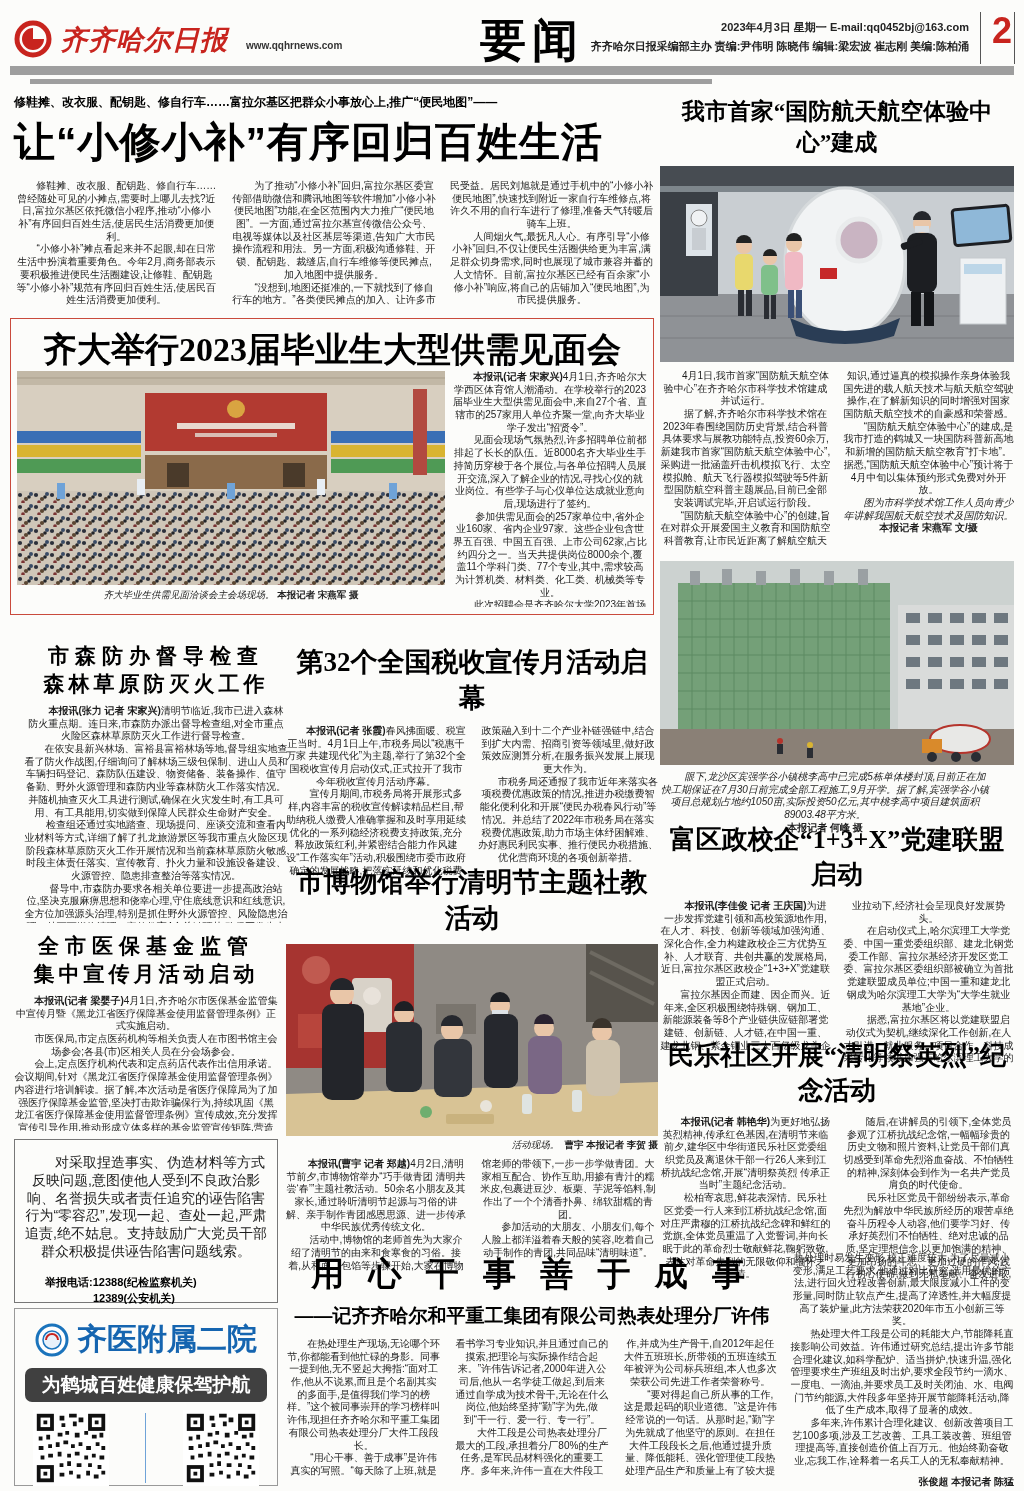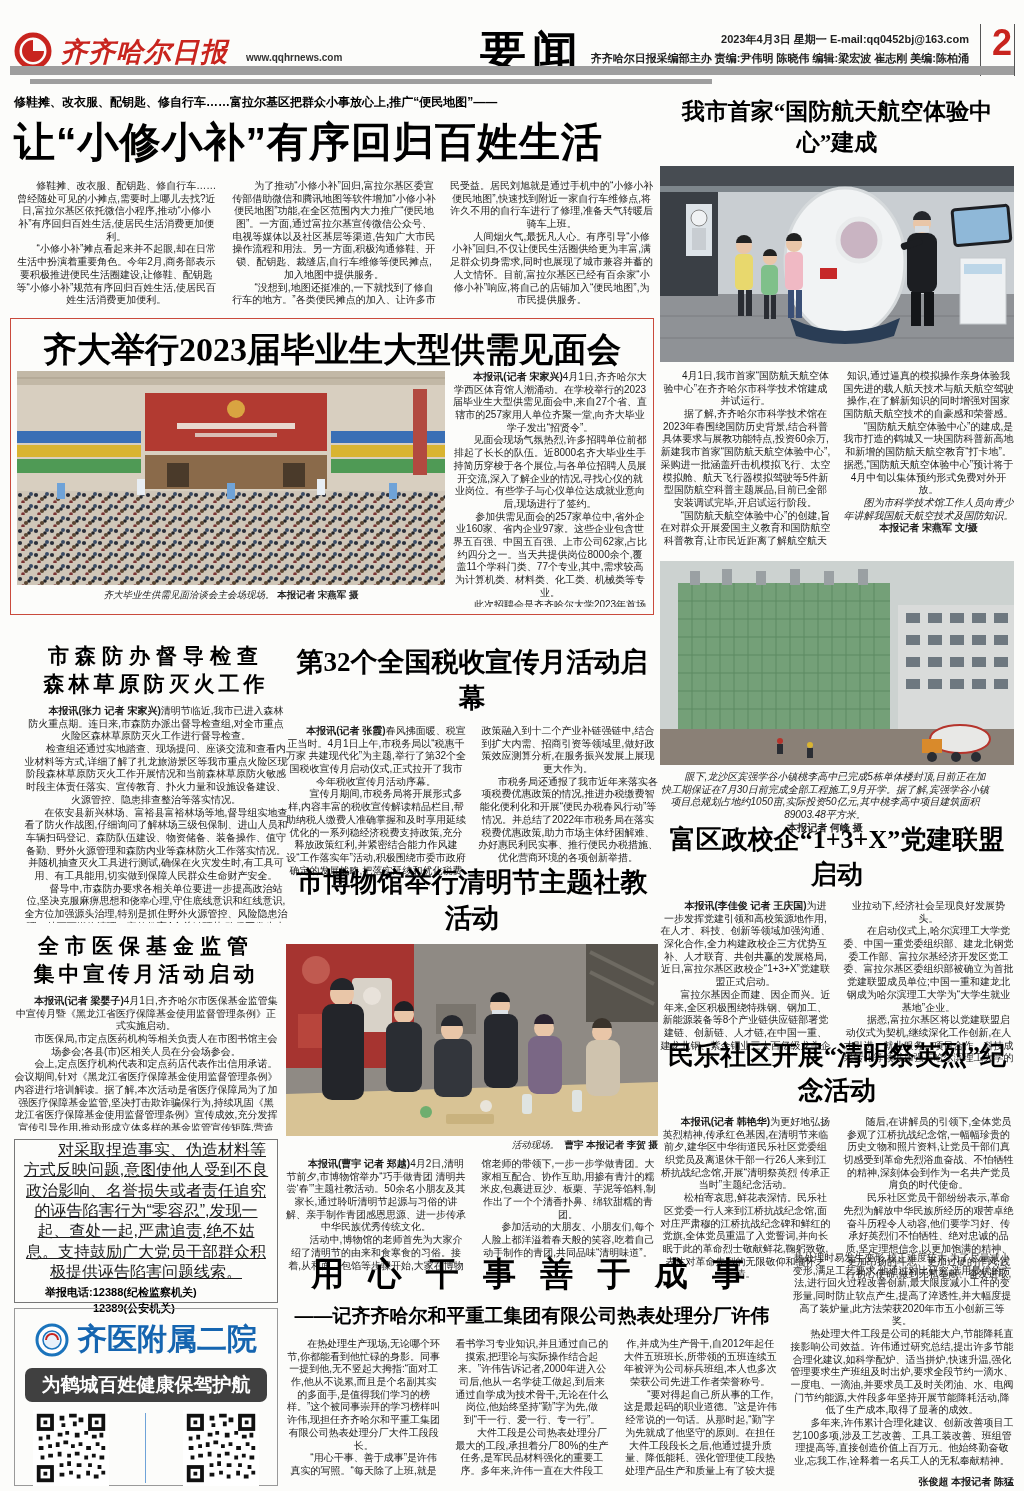--- a/index.html
+++ b/index.html
@@ -35,21 +35,21 @@
   .ad-box{border:1px solid #999;}
   .blue{color:#1565b0;}
   .banner-blue{background:#404040;color:#fff;border-radius:7px;font-weight:700;}
   .photo{display:block;}
 </style>
 </head>
 <body>
 
 <div id="page">
 
-  <div class="abs" style="left:14px;top:28px;width:1000px;height:48px;">
+  <div class="abs" style="left:14px;top:16px;width:1000px;height:48px;">
     <div class="abs" style="left:0;top:4px;">
       <svg width="38" height="38" viewBox="0 0 38 38" class="photo">
         <circle cx="19" cy="19" r="16" fill="none" stroke="#c8241e" stroke-width="5"></circle>
         <path d="M19 8 a11 11 0 1 0 11 11 L19 19 Z" fill="#c8241e"></path>
       </svg>
     </div>
     <span class="abs masthead-name" style="left:46px;top:6px;">齐齐哈尔日报</span>
     <span class="abs masthead-url" style="left:232px;top:24px;">www.qqhrnews.com</span>
     <div class="abs section-title serif" style="left:466px;top:-6px;">要闻</div>
     <div class="abs head-info" style="left:560px;top:2px;width:395px;">
@@ -192,38 +192,38 @@
       <p>参加供需见面会的257家单位中,省外企业160家、省内企业97家。这些企业包含世界五百强、中国五百强、上市公司62家,占比约四分之一。当天共提供岗位8000余个,覆盖11个学科门类、77个专业,其中,需求较高为计算机类、材料类、化工类、机械类等专业。</p>
       <p>此次招聘会是齐齐哈尔大学2023年首场大规模招聘活动,学校还将持续出政策、强服务、拓渠道,深入开展访企拓岗促就业专项行动,加大校地校企合作力度,把走访用人单位作为深化供需对接、就业育人的重要内容,不断拓宽就业新空间。</p>
     </div>
   </section>
 
   <section class="abs" style="left:24px;top:642px;width:264px;height:288px;">
     <div class="hl serif center" style="font-size:21px;letter-spacing:6px;">市森防办督导检查</div>
     <div class="hl serif center" style="font-size:21px;letter-spacing:4px;">森林草原防灭火工作</div>
     <div class="bt clip" style="margin-top:7px;height:218px;">
       <p><b class="lead">本报讯(张力 记者 宋家兴)</b><span>清明节临近,我市已进入森林防火重点期。连日来,市森防办派出督导检查组,对全市重点火险区森林草原防灭火工作进行督导检查。</span></p>
+      <p>在依安县新兴林场、富裕县富裕林场等地,督导组实地查看了防火作战图,仔细询问了解林场三级包保制、进山人员和车辆扫码登记、森防队伍建设、物资储备、装备操作、值守备勤、野外火源管理和森防内业等森林防火工作落实情况。并随机抽查灭火工具进行测试,确保在火灾发生时,有工具可用、有工具能用,切实做到保障人民群众生命财产安全。</p>
       <p>检查组还通过实地踏查、现场提问、座谈交流和查看内业材料等方式,详细了解了扎龙旅游景区等我市重点火险区现阶段森林草原防灭火工作开展情况和当前森林草原防火敏感时段主体责任落实、宣传教育、扑火力量和设施设备建设、火源管控、隐患排查整治等落实情况。</p>
-      <p>在依安县新兴林场、富裕县富裕林场等地,督导组实地查看了防火作战图,仔细询问了解林场三级包保制、进山人员和车辆扫码登记、森防队伍建设、物资储备、装备操作、值守备勤、野外火源管理和森防内业等森林防火工作落实情况。并随机抽查灭火工具进行测试,确保在火灾发生时,有工具可用、有工具能用,切实做到保障人民群众生命财产安全。</p>
       <p>督导中,市森防办要求各相关单位要进一步提高政治站位,坚决克服麻痹思想和侥幸心理,守住底线意识和红线意识,全方位加强源头治理,特别是抓住野外火源管控、风险隐患治理、林下可燃物清理、宣传教育4个关键环节,确保不发生森林草原火灾。</p>
     </div>
   </section>
 
   <section class="abs" style="left:14px;top:932px;width:264px;height:200px;">
     <div class="hl serif center" style="font-size:21px;letter-spacing:6px;">全市医保基金监管</div>
     <div class="hl serif center" style="font-size:21px;letter-spacing:4px;">集中宣传月活动启动</div>
     <div class="bt clip" style="margin-top:7px;height:136px;">
       <p><b class="lead">本报讯(记者 梁婴子)</b><span>4月1日,齐齐哈尔市医保基金监管集中宣传月暨《黑龙江省医疗保障基金使用监督管理条例》正式实施启动。</span></p>
       <p>市医保局,市定点医药机构等相关负责人在市图书馆主会场参会;各县(市)区相关人员在分会场参会。</p>
       <p>会上,定点医疗机构代表和定点药店代表作出信用承诺。会议期间,针对《黑龙江省医疗保障基金使用监督管理条例》内容进行培训解读。据了解,本次活动是省医疗保障局为了加强医疗保障基金监管,坚决打击欺诈骗保行为,持续巩固《黑龙江省医疗保障基金使用监督管理条例》宣传成效,充分发挥宣传引导作用,推动形成立体多样的基金监管宣传矩阵,营造全社会关注并自觉维护医疗保障基金安全的良好氛围,在全省范围内开展的集中宣传活动,我市启动会与全省活动同步开展。</p>
     </div>
   </section>
 
   <section class="abs notice-box" style="left:14px;top:1139px;width:262px;height:162px;">
-    <div class="bt" style="font-size:16px;margin:0 8px;text-decoration:underline;">
+    <div class="bt" style="font-size:14px;margin:14px 8px;">
       <p>对采取捏造事实、伪造材料等方式反映问题,意图使他人受到不良政治影响、名誉损失或者责任追究的诬告陷害行为“零容忍”,发现一起、查处一起,严肃追责,绝不姑息。支持鼓励广大党员干部群众积极提供诬告陷害问题线索。</p>
     </div>
     <div class="hl" style="font-size:11px;margin:3px 0 0 30px;">举报电话:12388(纪检监察机关)</div>
     <div class="hl" style="font-size:11px;margin:1px 0 0 78px;">12389(公安机关)</div>
   </section>
 
   <section class="abs ad-box" style="left:14px;top:1308px;width:262px;height:176px;">
     <div style="display:flex;align-items:center;justify-content:center;gap:8px;margin-top:10px;">
       <svg width="34" height="34" viewBox="0 0 34 34" class="photo">
         <circle cx="17" cy="17" r="15" fill="#fff" stroke="#1b74bc" stroke-width="3"></circle>

